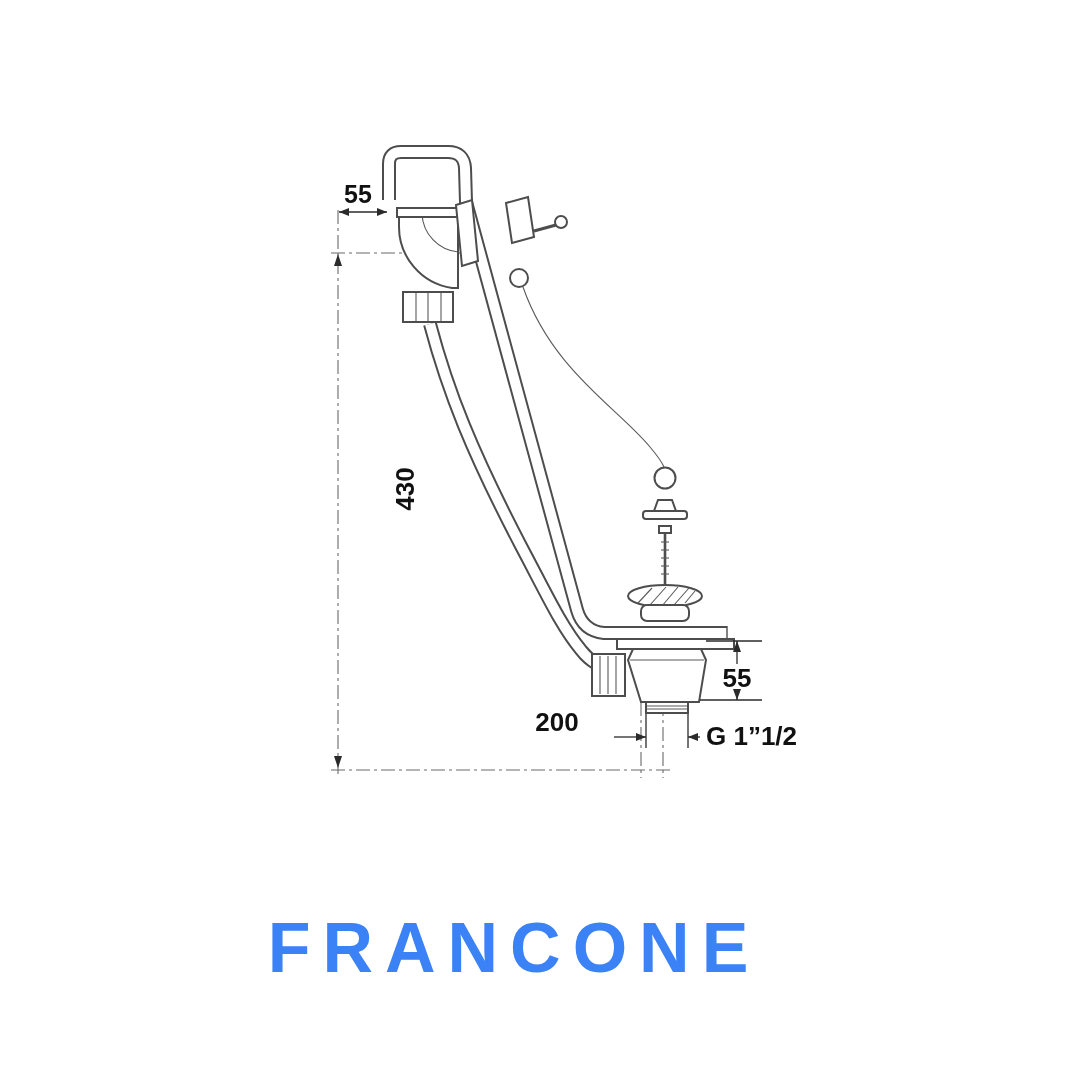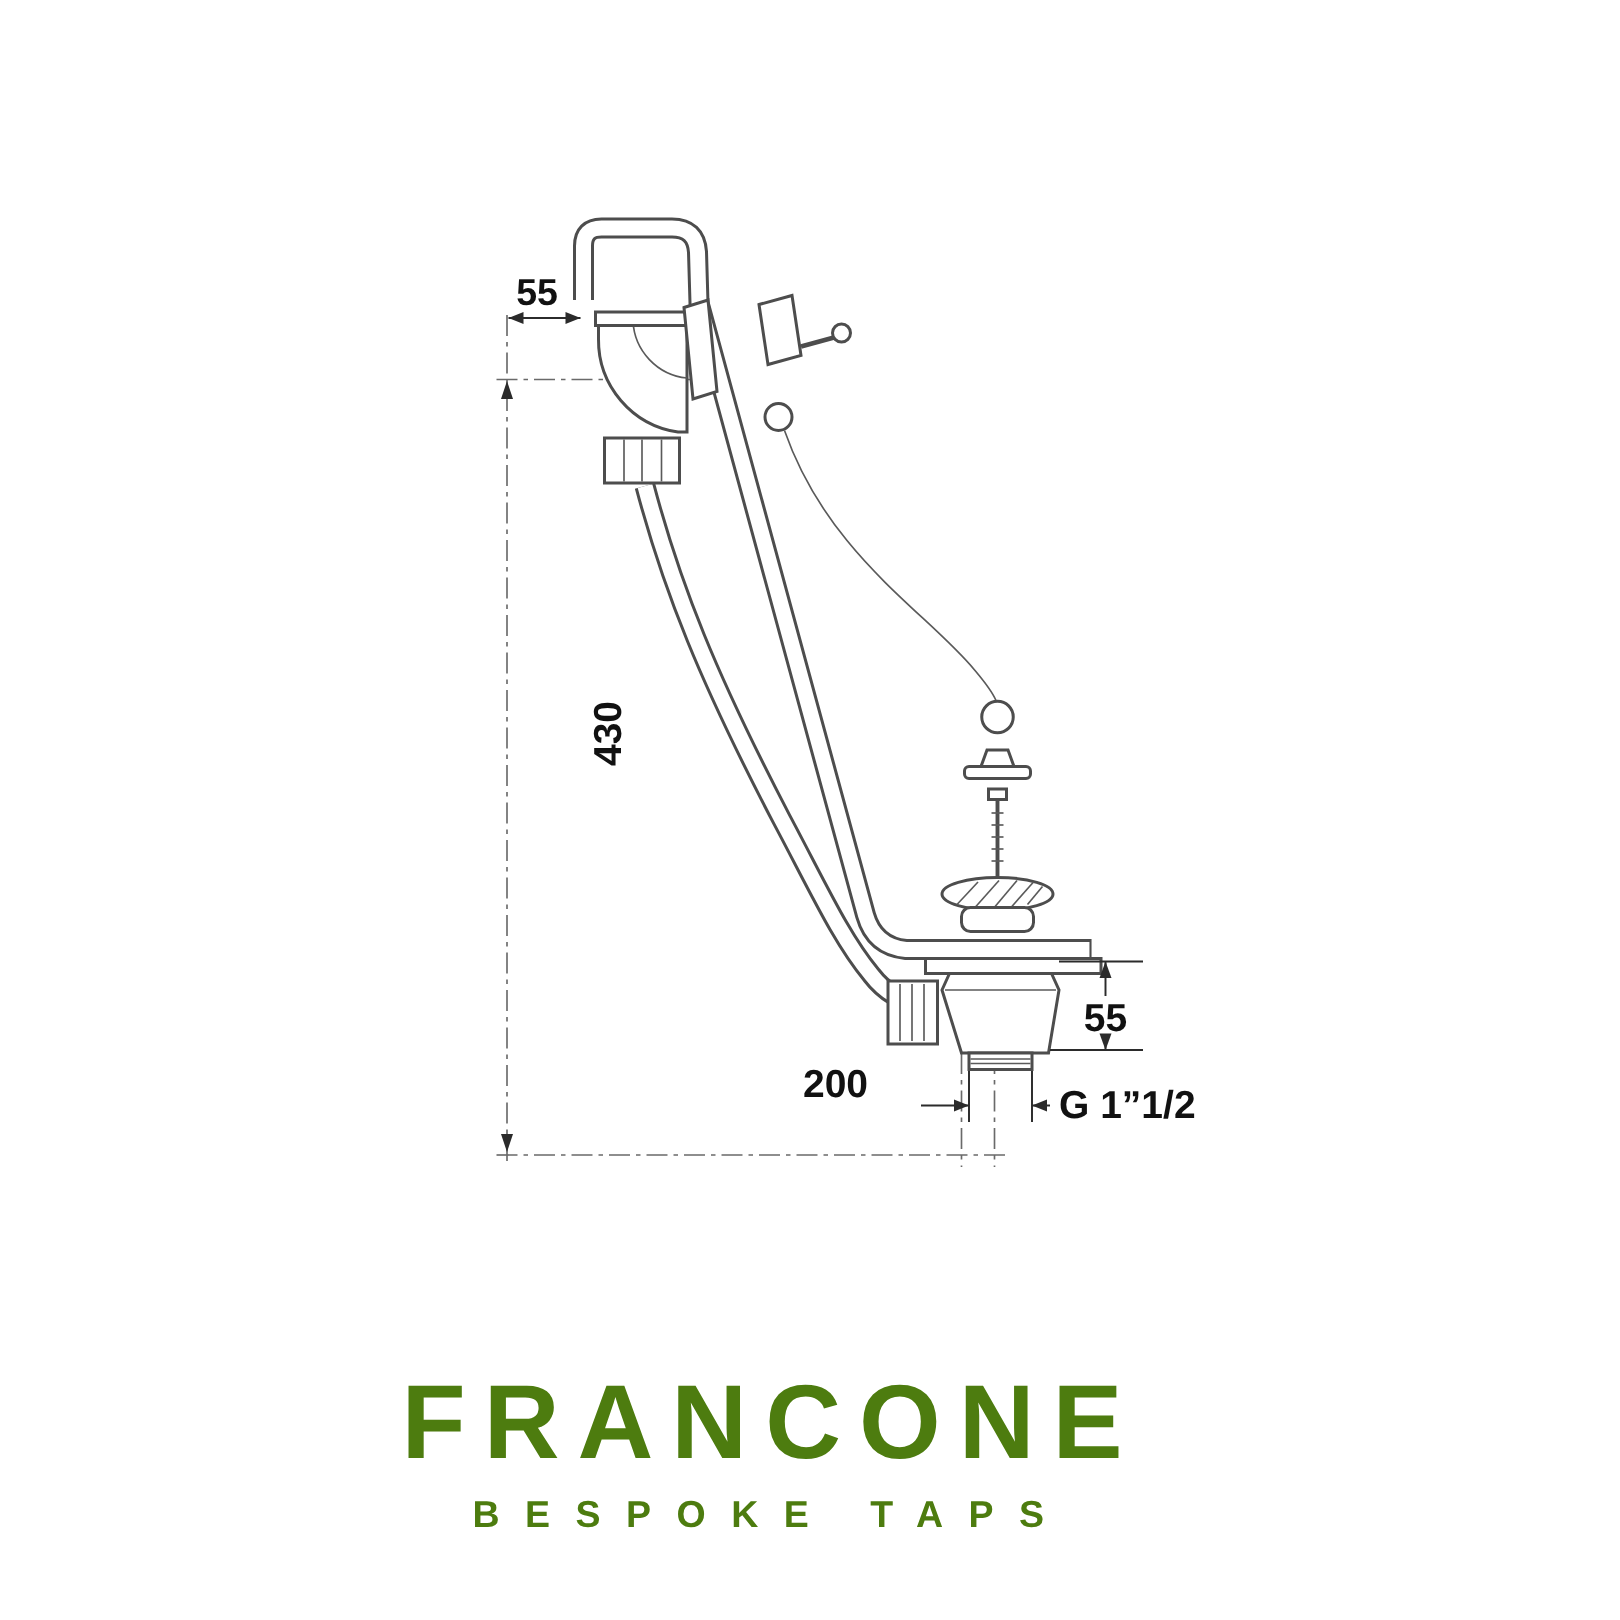--- a/index.html
+++ b/index.html
@@ -9,21 +9,21 @@
   .pipe-outer{fill:none;stroke:#4d4d4d;stroke-width:14;stroke-linecap:butt;}
   .pipe-inner{fill:none;stroke:#ffffff;stroke-width:10;stroke-linecap:butt;}
   .part{fill:#ffffff;stroke:#4d4d4d;stroke-width:2;}
   .thin{fill:none;stroke:#4d4d4d;stroke-width:1.4;}
   .hair{fill:none;stroke:#5a5a5a;stroke-width:1.1;}
   .dashdot{fill:none;stroke:#6a6a6a;stroke-width:1.1;stroke-dasharray:14 4 3 4;}
   .dimline{fill:none;stroke:#2b2b2b;stroke-width:1.3;}
   .arrow{fill:#2b2b2b;stroke:none;}
   .dimtext{font-family:"Liberation Sans",sans-serif;font-size:26px;font-weight:700;fill:#111111;}
   .dimtext-sm{font-family:"Liberation Sans",sans-serif;font-size:25px;font-weight:700;fill:#111111;}
-  .brand{position:absolute;top:908px;left:0;width:100%;text-align:center;color:#4d7c0f;}
+  .brand{position:absolute;top:908px;left:0;width:100%;text-align:center;color:#3b82f6;}
   .brand-name{font-size:70px;font-weight:700;letter-spacing:12px;line-height:80px;}
   .brand-tagline{font-size:25px;font-weight:700;letter-spacing:17px;margin-top:8px;}
 </style>
 </head>
 <body>
 
 <div class="page">
 
   <svg width="1080" height="830" viewBox="0 0 1080 830">
 
@@ -140,16 +140,15 @@
       <line class="dimline" x1="688" y1="737" x2="700" y2="737"></line>
       <polygon class="arrow" points="646,737 636,733 636,741"></polygon>
       <polygon class="arrow" points="688,737 698,733 698,741"></polygon>
       <text class="dimtext" x="706" y="745" text-anchor="start">G 1”1/2</text>
     </g>
 
   </svg>
 
   <div class="brand">
     <div class="brand-name">FRANCONE</div>
-    <div class="brand-tagline">BESPOKE TAPS</div>
   </div>
 
 </div>
 
 </body></html>

